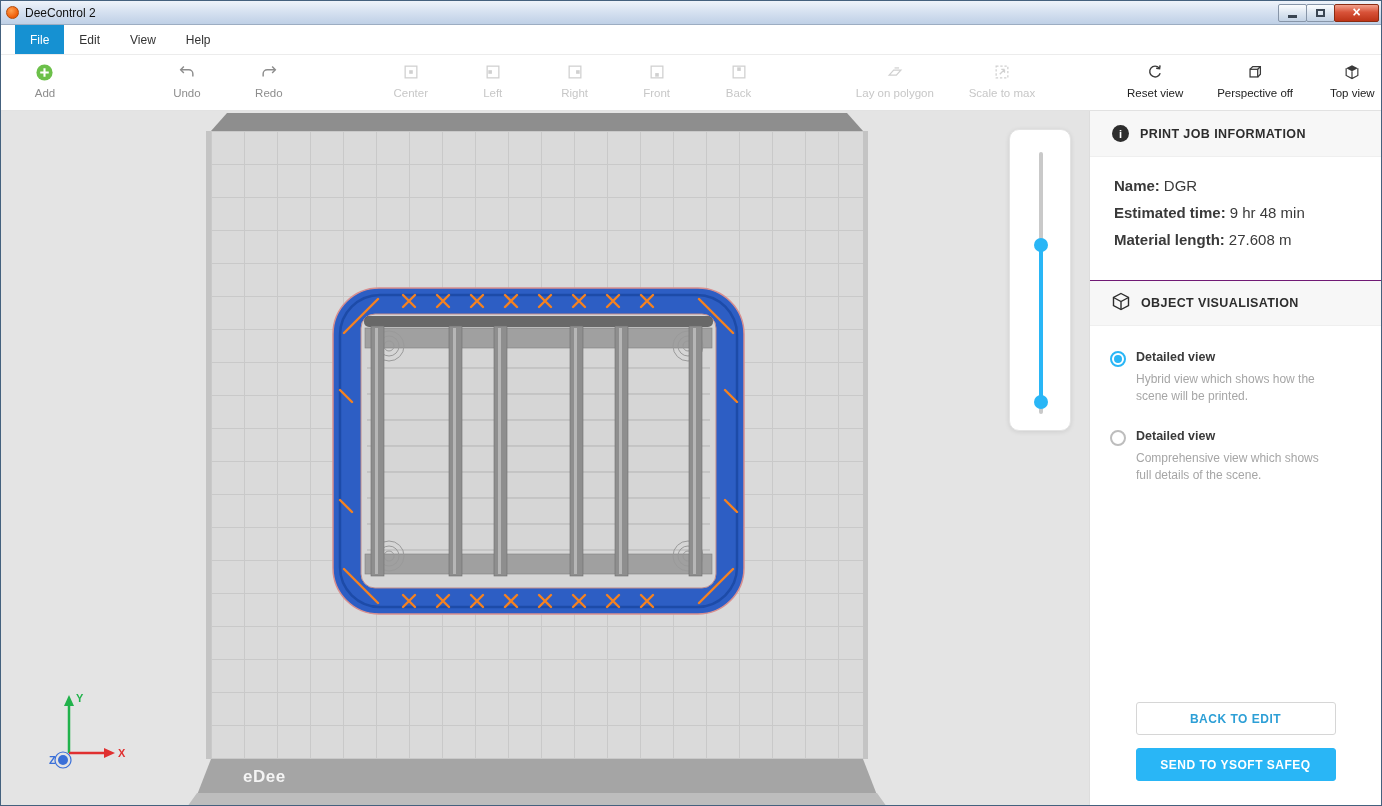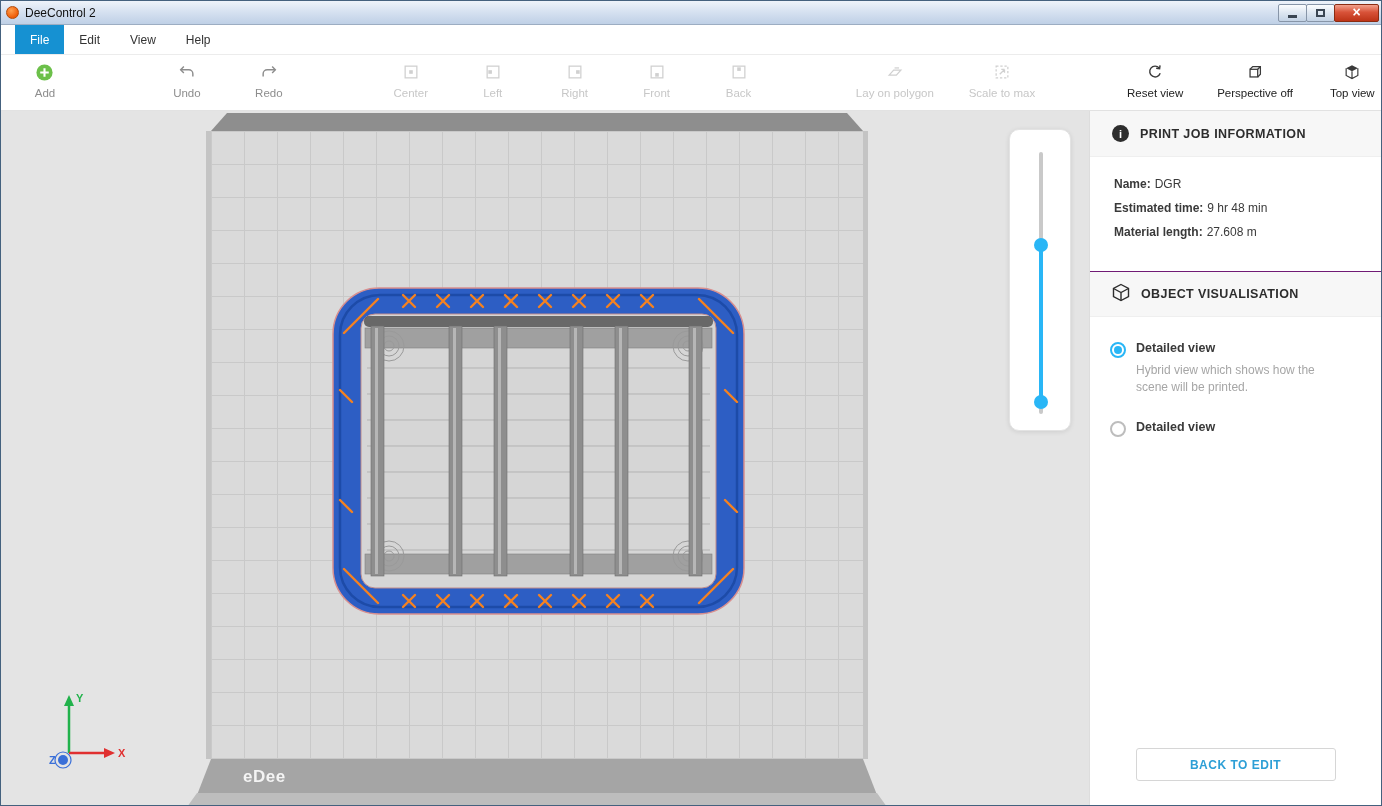--- a/index.html
+++ b/index.html
@@ -76,21 +76,21 @@
 
   
   .sidepanel { width:292px; flex:none; background:#fff; border-left:1px solid #dddddd;
                display:flex; flex-direction:column; }
   .p-header { height:46px; flex:none; background:#f7f7f7; display:flex; align-items:center; gap:11px;
               padding-left:22px; border-bottom:1px solid #efefef; }
   .p-header + * { }
   .p-title { font-size:12.5px; font-weight:bold; color:#2d2d2d; letter-spacing:.4px; }
   .info-circle { width:17px; height:17px; border-radius:50%; background:#2d2d2d; color:#fff;
                  font-size:11px; font-weight:bold; display:flex; align-items:center; justify-content:center; flex:none; }
-  .fields { padding:20px 24px 22px; font-size:12px; color:#3a3a3a; }
+  .fields { padding:20px 24px 22px; font-size:15px; color:#3a3a3a; }
   .field { margin-bottom:10px; }
   .fl { font-weight:bold; margin-right:4px; }
   .vis-header { border-top:1px solid #701a75; }
   .options { padding:24px 20px 0; }
   .option { display:flex; gap:10px; margin-bottom:24px; }
   .radio { width:16px; height:16px; border-radius:50%; border:2px solid #bdbdbd; flex:none;
            margin-top:1px; position:relative; }
   .option.selected .radio { border-color:#29b6f6; }
   .option.selected .radio::after { content:""; position:absolute; inset:2px; border-radius:50%; background:#29b6f6; }
   .opt-label { font-size:12.5px; font-weight:bold; color:#3a3a3a; margin-bottom:7px; }
@@ -413,23 +413,25 @@
           <span class="radio"></span>
           <div>
             <div class="opt-label">Detailed view</div>
             <div class="opt-desc">Hybrid view which shows how the scene will be printed.</div>
           </div>
         </div>
         <div class="option">
           <span class="radio"></span>
           <div>
             <div class="opt-label">Detailed view</div>
+            <div class="opt-desc">Comprehensive view which shows full details of the scene.</div>
           </div>
         </div>
       </div>
 
       <div class="panel-buttons">
         <div class="btn btn-back">BACK TO EDIT</div>
+        <div class="btn btn-send">SEND TO YSOFT SAFEQ</div>
       </div>
 
     </div>
   </div>
 </div>
 
 </body></html>

